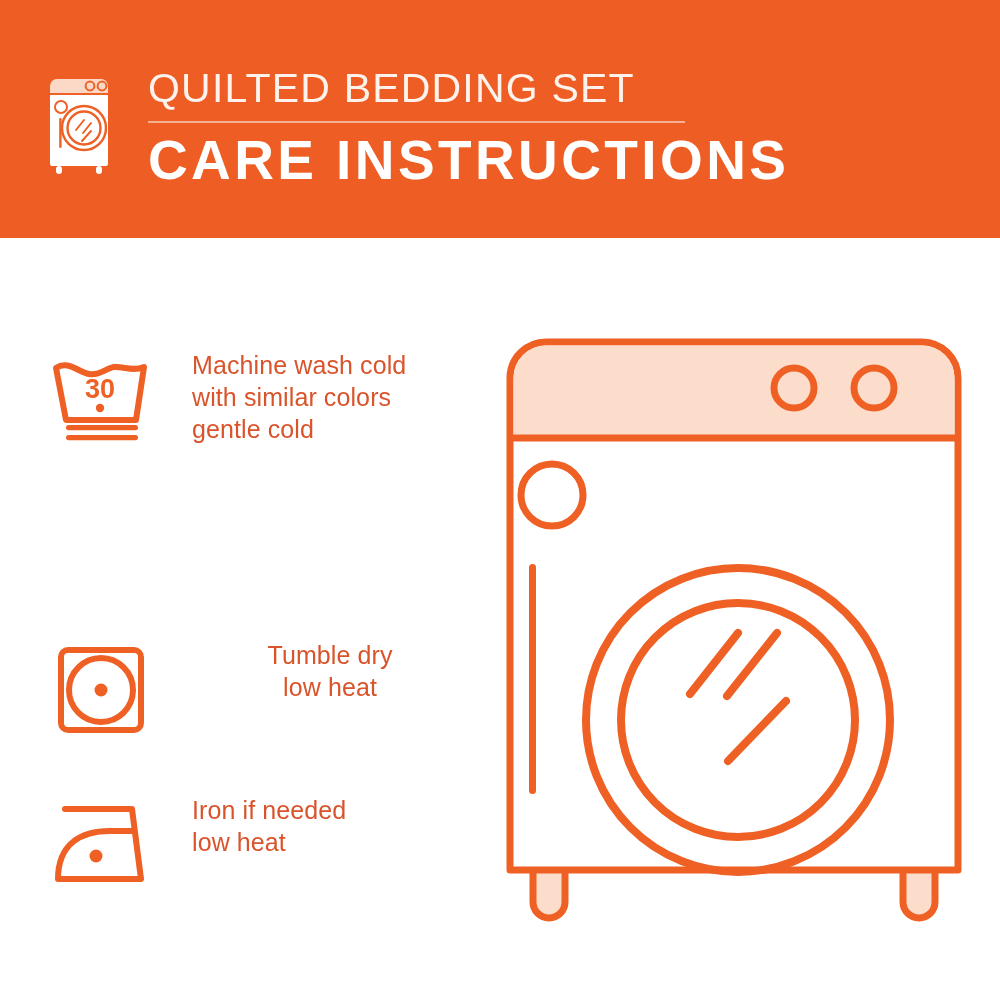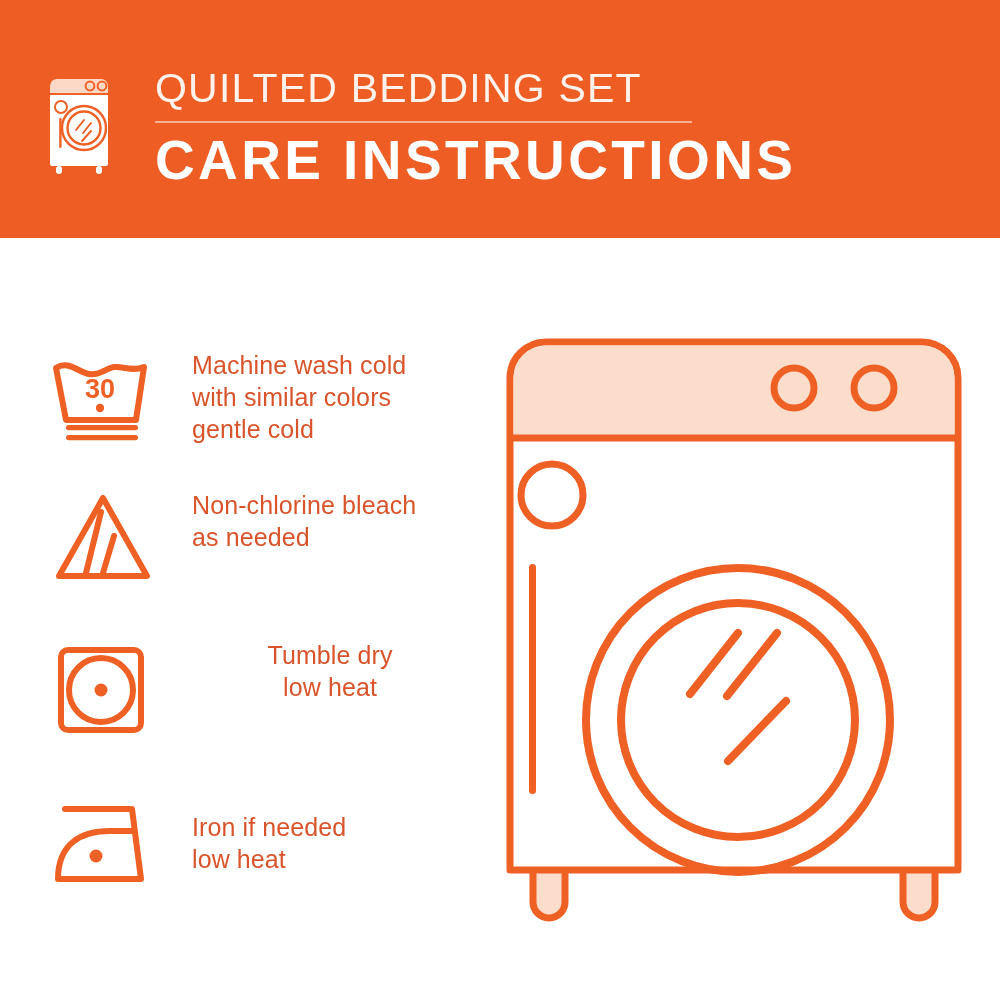--- a/index.html
+++ b/index.html
@@ -30,21 +30,20 @@
     left: 45px;
     top: 72px;
     width: 72px;
     height: 104px;
   }
   #header-text-block {
     position: absolute;
     left: 148px;
     top: 68px;
     width: 620px;
-    margin-left: 7px;
   }
   #header-title {
     font-family: "Liberation Sans", sans-serif;
     font-size: 41px;
     font-weight: 300;
     letter-spacing: 1.2px;
     color: #fdf2ec;
     line-height: 1.0;
     white-space: nowrap;
     margin: 0;
@@ -100,21 +99,21 @@
     line-height: 1.27;
     letter-spacing: .1px;
     padding-top: 2px;
     margin-left: 24px;
   }
   .care-text .line { display: block; white-space: nowrap; }
 
   #care-row-0 { top: 110px; justify-content: flex-end; }
   #care-row-1 { top: 250px; }
   #care-row-2 { top: 400px; text-align: center; }
-  #care-row-3 { top: 555px; align-items: center; }
+  #care-row-3 { top: 555px; }
 
   
   #machine-illustration {
     position: absolute;
     left: 488px;
     top: 320px;
     width: 492px;
     height: 620px;
   }
 </style>
@@ -176,35 +175,20 @@
         <rect x="18" y="87" width="72" height="5.2" rx="2.6" fill="#ef6024"></rect>
       </svg>
     </div>
     <div class="care-text">
       <span class="line">Machine wash cold</span>
       <span class="line">with similar colors</span>
       <span class="line">gentle cold</span>
     </div>
   </div>
 
-  <div class="care-row" id="care-row-1">
-    <div class="care-symbol">
-      <svg viewBox="0 0 110 100" width="110" height="100" aria-hidden="true">
-
-        <path d="M55 10 L 99 88 L 11 88 Z" fill="none" stroke="#ef6024" stroke-width="6" stroke-linejoin="round"></path>
-
-        <line x1="53" y1="24" x2="38" y2="85" stroke="#ef6024" stroke-width="6" stroke-linecap="round"></line>
-        <line x1="66" y1="48" x2="55" y2="85" stroke="#ef6024" stroke-width="6" stroke-linecap="round"></line>
-      </svg>
-    </div>
-    <div class="care-text">
-      <span class="line">Non-chlorine bleach</span>
-      <span class="line">as needed</span>
-    </div>
-  </div>
 
   <div class="care-row" id="care-row-2">
     <div class="care-symbol">
       <svg viewBox="0 0 110 100" width="110" height="100" aria-hidden="true">
         <rect x="13" y="12" width="80" height="80" rx="7" fill="none" stroke="#ef6024" stroke-width="6"></rect>
         <circle cx="53" cy="52" r="32" fill="none" stroke="#ef6024" stroke-width="6"></circle>
         <circle cx="53" cy="52" r="6.5" fill="#ef6024"></circle>
       </svg>
     </div>
     <div class="care-text">

